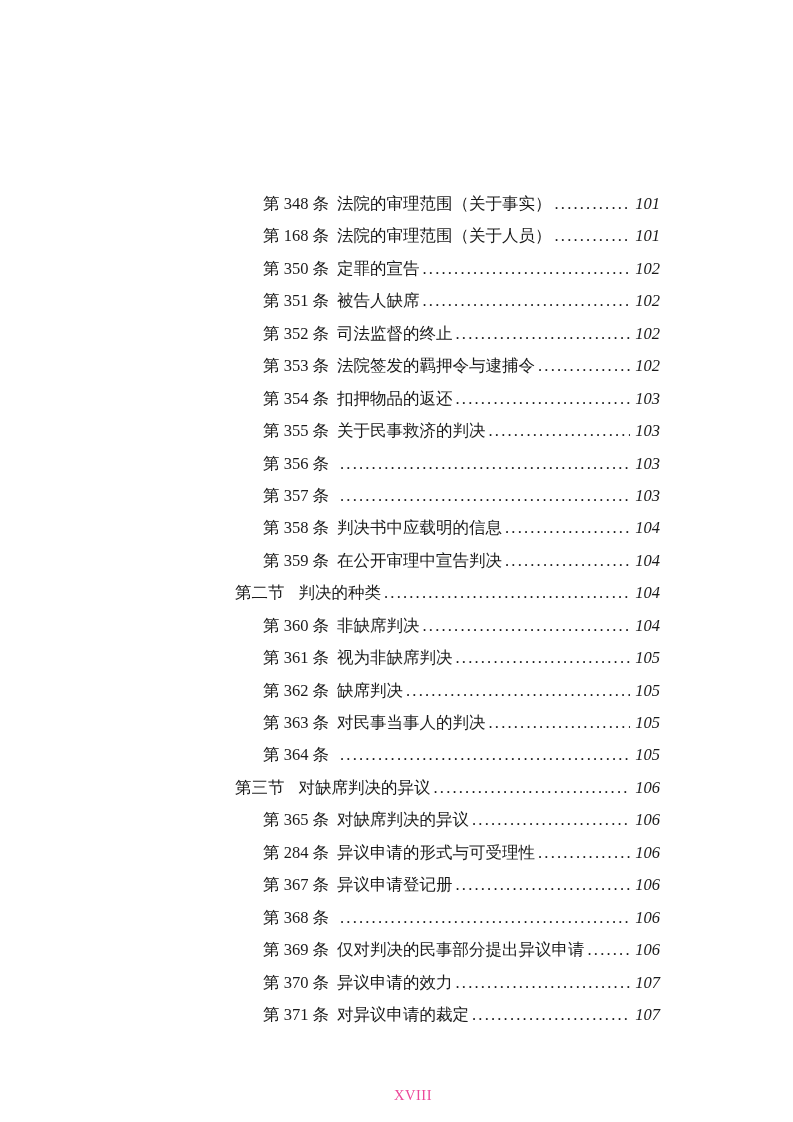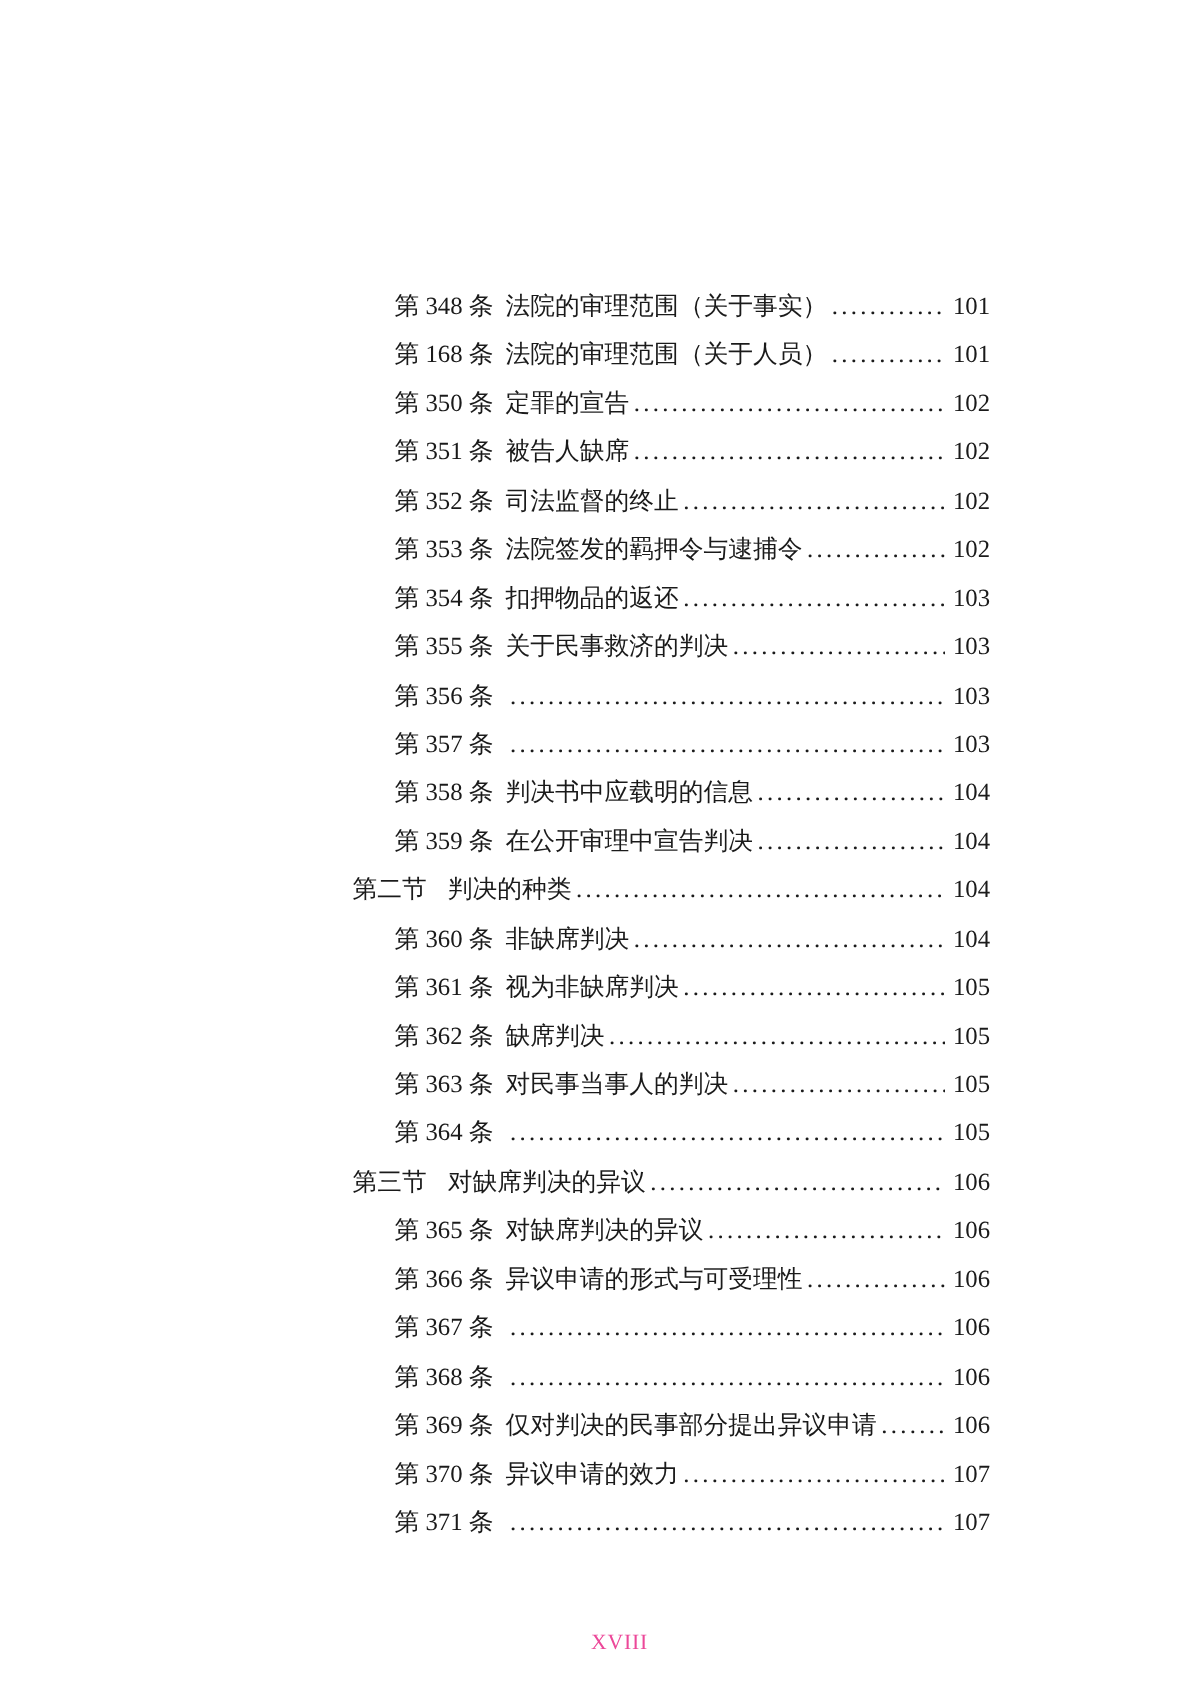--- a/index.html
+++ b/index.html
@@ -44,20 +44,21 @@
     margin-left: 3px;
     letter-spacing: 2.2px;
     color: #1a1a1a;
   }
   .toc-row .dots::after {
     content: "........................................................................................................................................";
   }
   .toc-row .pagenum {
     flex: 0 0 auto;
     padding-left: 5px;
+    font-style: italic;
   }
   .footer {
     position: absolute;
     top: 1036px;
     left: 353px;
     width: 120px;
     height: 22px;
     line-height: 22px;
     text-align: center;
     font-size: 14.5px;
@@ -181,27 +182,28 @@
         <span class="dots"></span>
         <span class="pagenum">106</span>
       </div>
       <div class="toc-row article">
         <span class="label">第 365 条</span>
         <span class="title">对缺席判决的异议</span>
         <span class="dots"></span>
         <span class="pagenum">106</span>
       </div>
       <div class="toc-row article">
-        <span class="label">第 366 条</span>
+        <span class="label">第 284 条</span>
         <span class="title">异议申请的形式与可受理性</span>
         <span class="dots"></span>
         <span class="pagenum">106</span>
       </div>
       <div class="toc-row article">
         <span class="label">第 367 条</span>
+        <span class="title">异议申请登记册</span>
         <span class="dots"></span>
         <span class="pagenum">106</span>
       </div>
       <div class="toc-row article">
         <span class="label">第 368 条</span>
         <span class="dots"></span>
         <span class="pagenum">106</span>
       </div>
       <div class="toc-row article">
         <span class="label">第 369 条</span>
@@ -210,18 +212,19 @@
         <span class="pagenum">106</span>
       </div>
       <div class="toc-row article">
         <span class="label">第 370 条</span>
         <span class="title">异议申请的效力</span>
         <span class="dots"></span>
         <span class="pagenum">107</span>
       </div>
       <div class="toc-row article">
         <span class="label">第 371 条</span>
+        <span class="title">对异议申请的裁定</span>
         <span class="dots"></span>
         <span class="pagenum">107</span>
       </div>
     </div>
   <div class="footer">XVIII</div>
 </div>
 
 </body></html>

